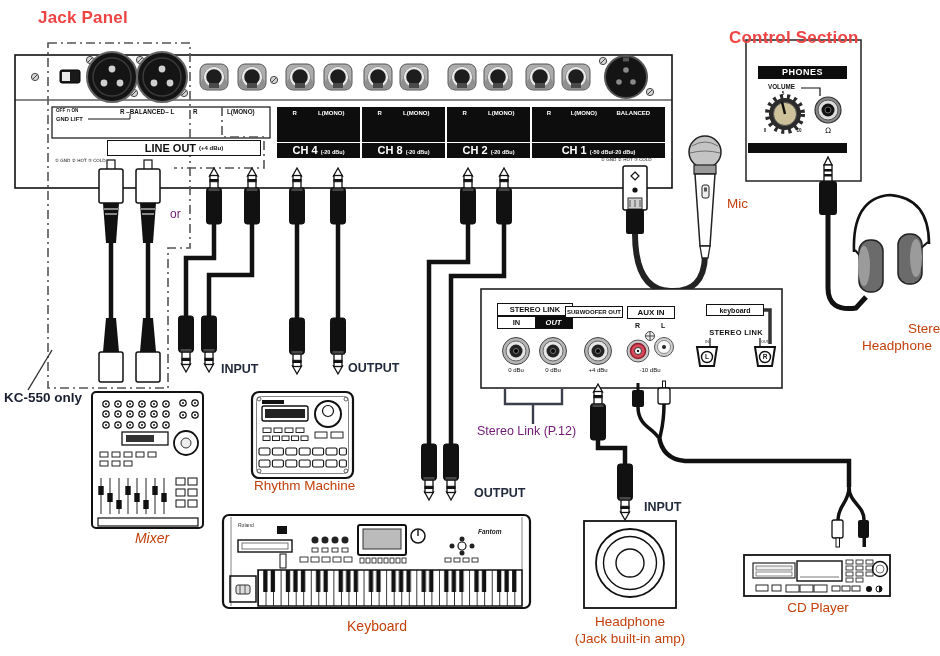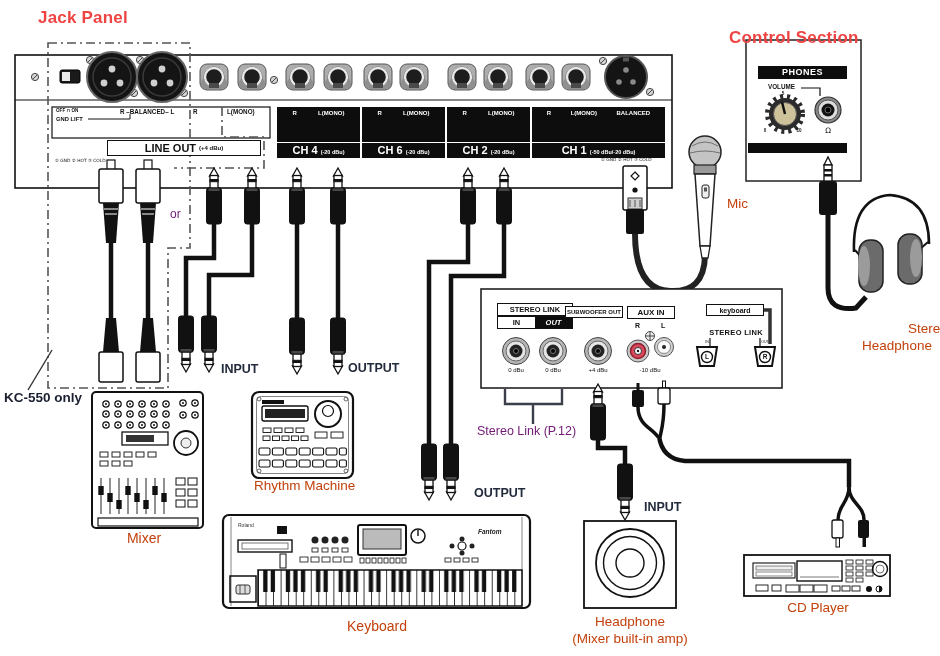--- a/index.html
+++ b/index.html
@@ -511,21 +511,21 @@
         <span>R</span>
         <span>L(MONO)</span>
       </div>
   <div class="ch-name"><span>CH 4</span> <span class="lv">(-20 dBu)</span></div>
 </div>
 <div class="chan" style="left:362px;top:107px;width:83px;height:51px;">
   <div class="ch-top">
         <span>R</span>
         <span>L(MONO)</span>
       </div>
-  <div class="ch-name"><span>CH 6</span> <span class="lv">(-20 dBu)</span></div>
+  <div class="ch-name"><span>CH 8</span> <span class="lv">(-20 dBu)</span></div>
 </div>
 <div class="chan" style="left:447px;top:107px;width:83px;height:51px;">
   <div class="ch-top">
         <span>R</span>
         <span>L(MONO)</span>
       </div>
   <div class="ch-name"><span>CH 2</span> <span class="lv">(-20 dBu)</span></div>
 </div>
 <div class="chan" style="left:532px;top:107px;width:133px;height:51px;">
   <div class="ch-top">
@@ -565,25 +565,25 @@
 <div class="lbl ctr" style="left:765px;top:353.5px;font-size:6.5px;font-weight:700;color:#111;">R</div>
 
 <div class="band" style="left:758px;top:66px;width:89px;height:13px;font-size:9px;font-weight:800;line-height:13px;letter-spacing:.5px;">PHONES</div>
 <div class="lbl" style="left:768px;top:84px;font-size:6.3px;font-weight:800;color:#111;">VOLUME</div>
 <div class="lbl ctr" style="left:783px;top:92px;font-size:4.6px;font-weight:700;color:#111;">5</div>
 <div class="lbl ctr" style="left:765px;top:129px;font-size:4.6px;font-weight:700;color:#111;">0</div>
 <div class="lbl ctr" style="left:799px;top:129px;font-size:4.6px;font-weight:700;color:#111;">10</div>
 <div class="lbl ctr" style="left:828px;top:127px;font-size:7.5px;color:#111;font-family:'DejaVu Sans',sans-serif;">Ω</div>
 <div class="band" style="left:748px;top:143px;width:99px;height:10px;"></div>
 
-<div class="lbl t-dev ctr" style="left:144px;top:531px;font-size:14px;">Mixer</div>
+<div class="lbl t-dev ctr" style="left:152px;top:531px;font-size:14px;font-style:italic;">Mixer</div>
 <div class="lbl t-dev" style="left:254px;top:479px;">Rhythm Machine</div>
 <div class="lbl t-dev ctr" style="left:377px;top:619px;font-size:14px;">Keyboard</div>
 <div class="lbl" style="left:238px;top:523px;font-size:5px;color:#333;">Roland</div>
 <div class="lbl" style="left:478px;top:529px;font-size:6.5px;font-weight:800;font-style:italic;color:#222;">Fantom</div>
 <div class="lbl t-dev ctr" style="left:630px;top:615px;">Headphone</div>
-<div class="lbl t-dev ctr" style="left:630px;top:632px;">(Mixer built-in amp)</div>
+<div class="lbl t-dev ctr" style="left:630px;top:632px;">(Jack built-in amp)</div>
 <div class="lbl t-dev ctr" style="left:818px;top:601px;">CD Player</div>
 <div class="lbl t-dev" style="left:727px;top:197px;">Mic</div>
 <div class="lbl t-dev ctr" style="left:928px;top:322px;">Stereo</div>
 <div class="lbl t-dev ctr" style="left:897px;top:339px;">Headphone</div>
 
 </div>
 
 </body></html>

